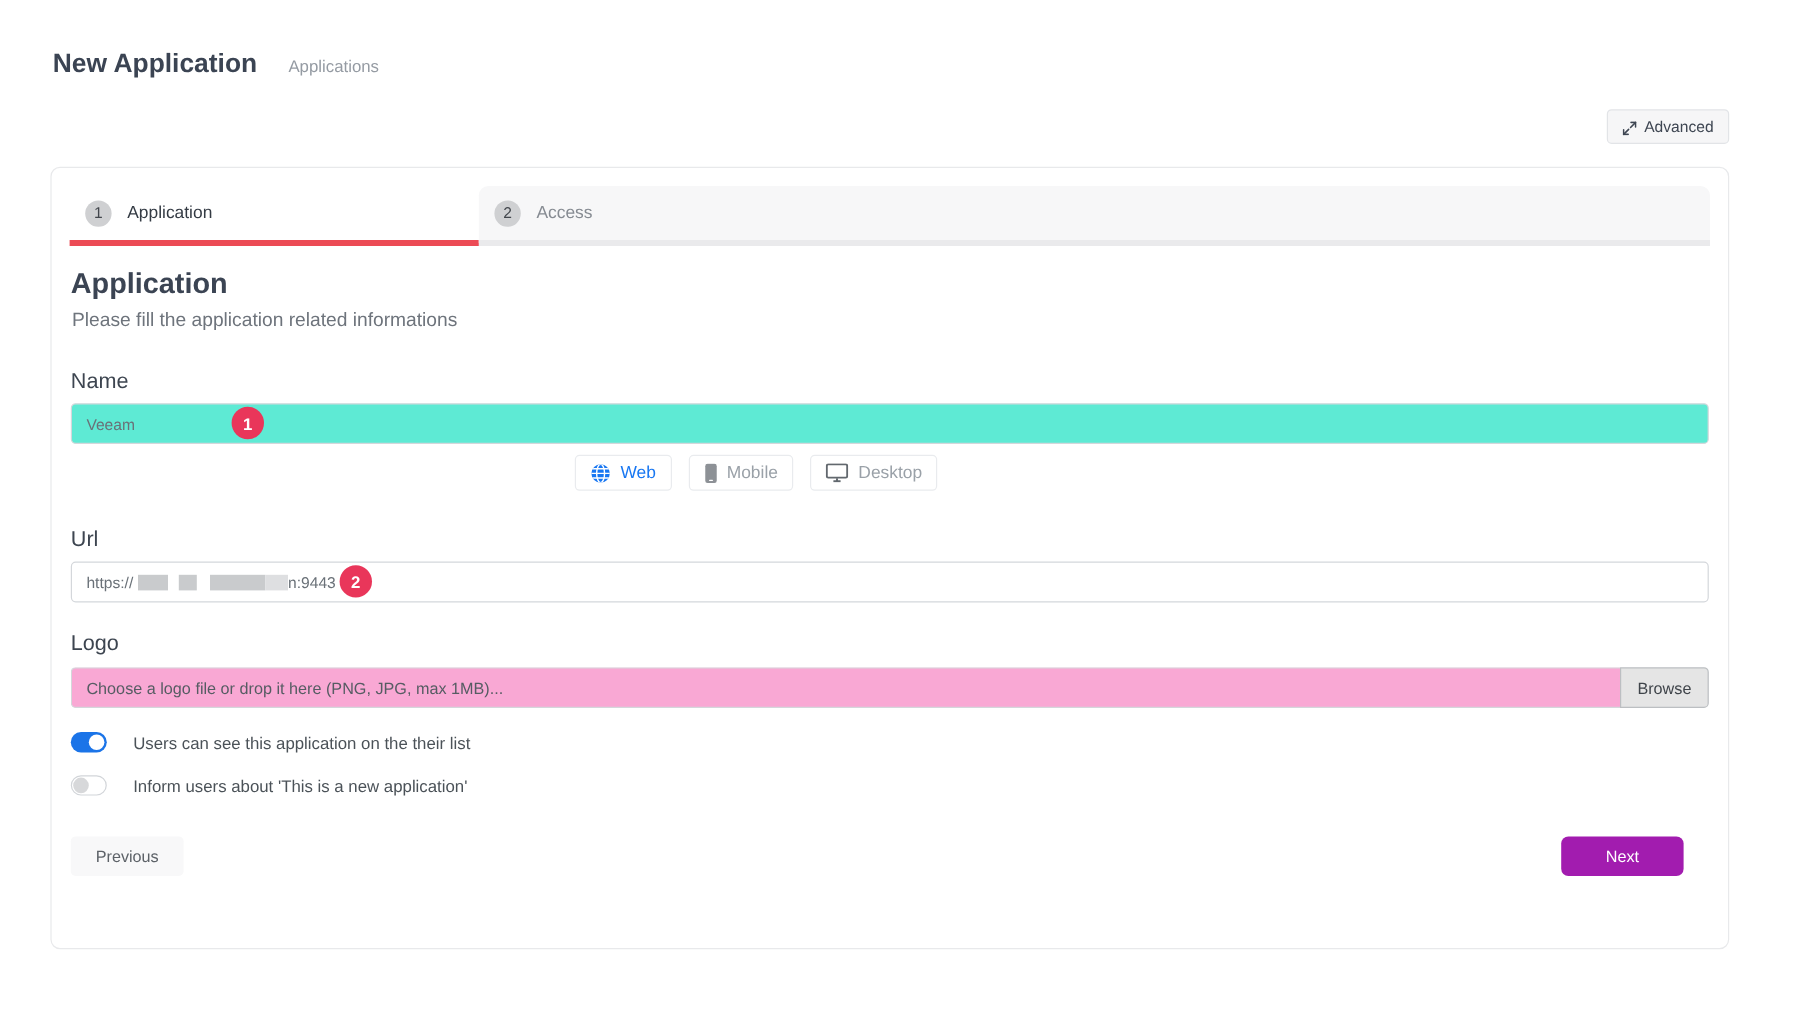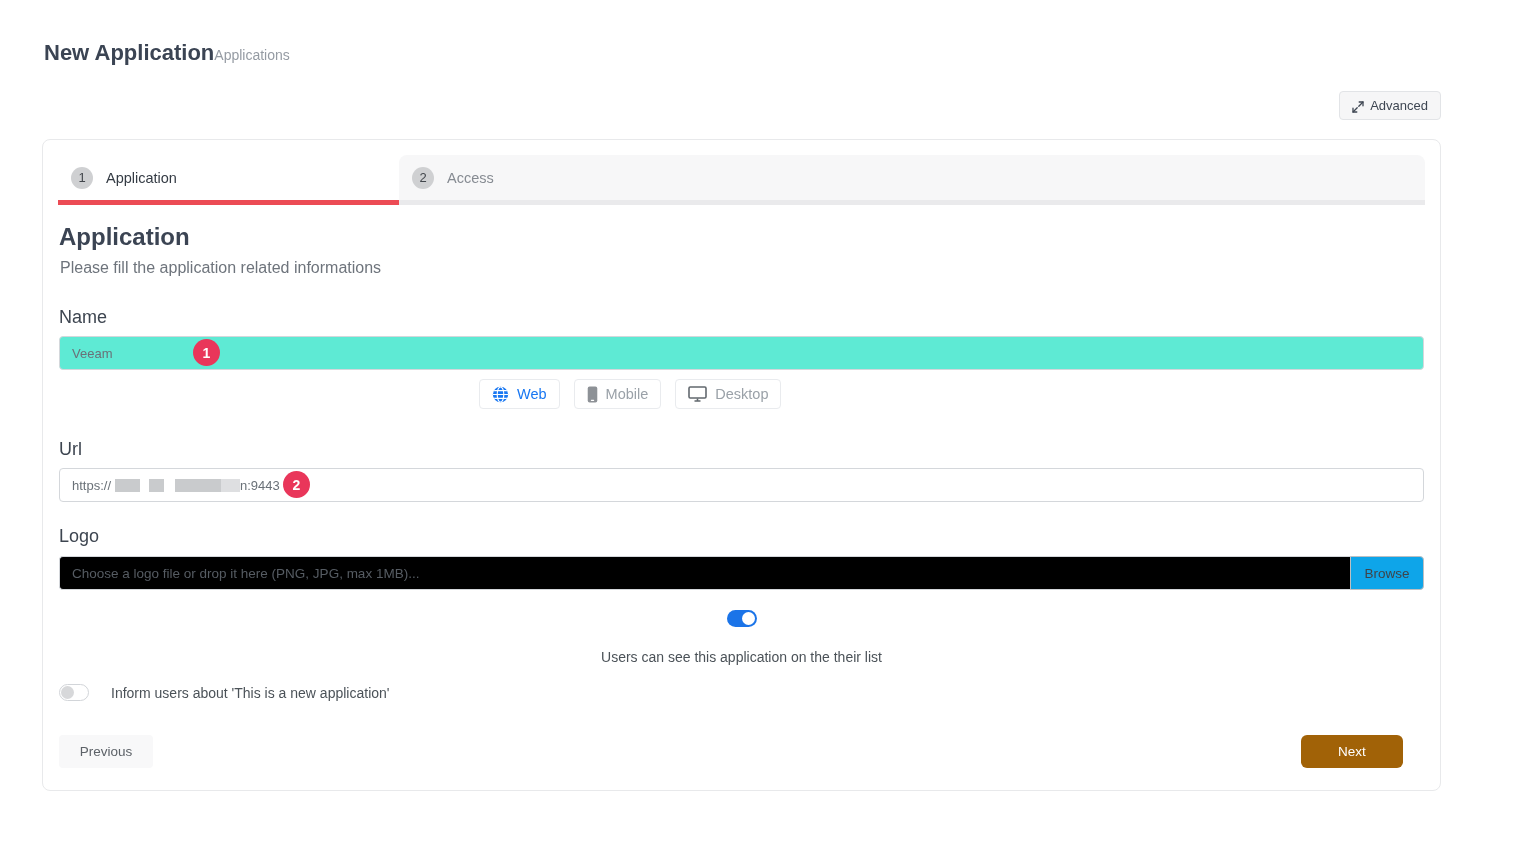--- a/index.html
+++ b/index.html
@@ -6,21 +6,21 @@
   html,body { margin:0; padding:0; }
   body {
     width: 1513px; height: 847px;
     background: #ffffff;
     font-family: "Liberation Sans", sans-serif;
     color: #3b4453;
     overflow: hidden;
   }
 
   
-  .page-title-row { display:flex; align-items:baseline; gap:0; padding:40px 76px 0 44px; }
+  .page-title-row { display:flex; align-items:baseline; gap:26px; padding:40px 76px 0 44px; }
   .page-title { font-size:22px; font-weight:700; color:#3b4453; margin:0; }
   .page-breadcrumb { font-size:14px; color:#959ba3; }
 
   .toolbar-row { display:flex; justify-content:flex-end; margin:25px 72px 0 42px; }
   .advanced-btn {
     display:inline-flex; align-items:flex-end; gap:6px;
     background:#f6f6f7; border:1px solid #e2e4e7; border-radius:4px;
     padding:6px 12px; font-size:13px; color:#3e4652; cursor:pointer;
     font-family:inherit;
   }
@@ -102,48 +102,48 @@
   }
   .type-btn.selected { color:#1877f2; }
 
   
   .file-row { display:flex; margin-top:9px; }
   .file-text {
     flex:1; height:34px;
     border:1px solid #d4d7db; border-right:none;
     border-radius:4px 0 0 4px;
     display:flex; align-items:center; padding:0 12px;
-    font-size:13.5px; color:#565c63; background:#000000;
+    font-size:13.5px; color:#565c63; background:#f9a8d4;
   }
   .browse-btn {
     width:74px; height:34px;
-    background:#0ea5e9; border:1px solid #bcbfc2;
+    background:#e5e5e5; border:1px solid #bcbfc2;
     border-radius:0 4px 4px 0;
     font-size:13.5px; color:#3f444a; cursor:pointer; font-family:inherit;
   }
 
   
   .toggle-row { display:flex; align-items:center; gap:22px; }
-  .toggle-row.first { margin-top:20px;flex-direction:column; }
+  .toggle-row.first { margin-top:20px; }
   .toggle-row.second { margin-top:19px; }
   .toggle { width:30px; height:17px; border-radius:17px; position:relative; cursor:pointer; flex:0 0 auto; }
   .toggle.on { background:#1b74e8; }
   .toggle.on .knob { position:absolute; right:2px; top:2px; width:13px; height:13px; border-radius:50%; background:#fff; }
   .toggle.off { background:#fff; border:1px solid #d2d5d9; }
   .toggle.off .knob { position:absolute; left:1px; top:1px; width:13px; height:13px; border-radius:50%; background:#d7d8da; }
   .toggle-label { font-size:14px; color:#4b5258; }
 
   
   .footer { display:flex; justify-content:space-between; gap:13px; margin-top:34px; padding-right:21px; }
   .btn-previous {
     width:94px; height:33px; background:#f8f8f9; color:#5d6268;
     border:none; border-radius:4px; font-size:13.5px; cursor:pointer; font-family:inherit;
   }
   .btn-next {
-    width:102px; height:33px; background:#a16207; color:#fff;
+    width:102px; height:33px; background:#a21caf; color:#fff;
     border:none; border-radius:6px; font-size:13.5px; cursor:pointer; font-family:inherit;
   }
   .icon { display:inline-flex; align-items:center; justify-content:center; }
 </style>
 </head>
 <body>
 
 <div class="page-title-row">
   <h1 class="page-title">New Application</h1>
   <span class="page-breadcrumb">Applications</span>

